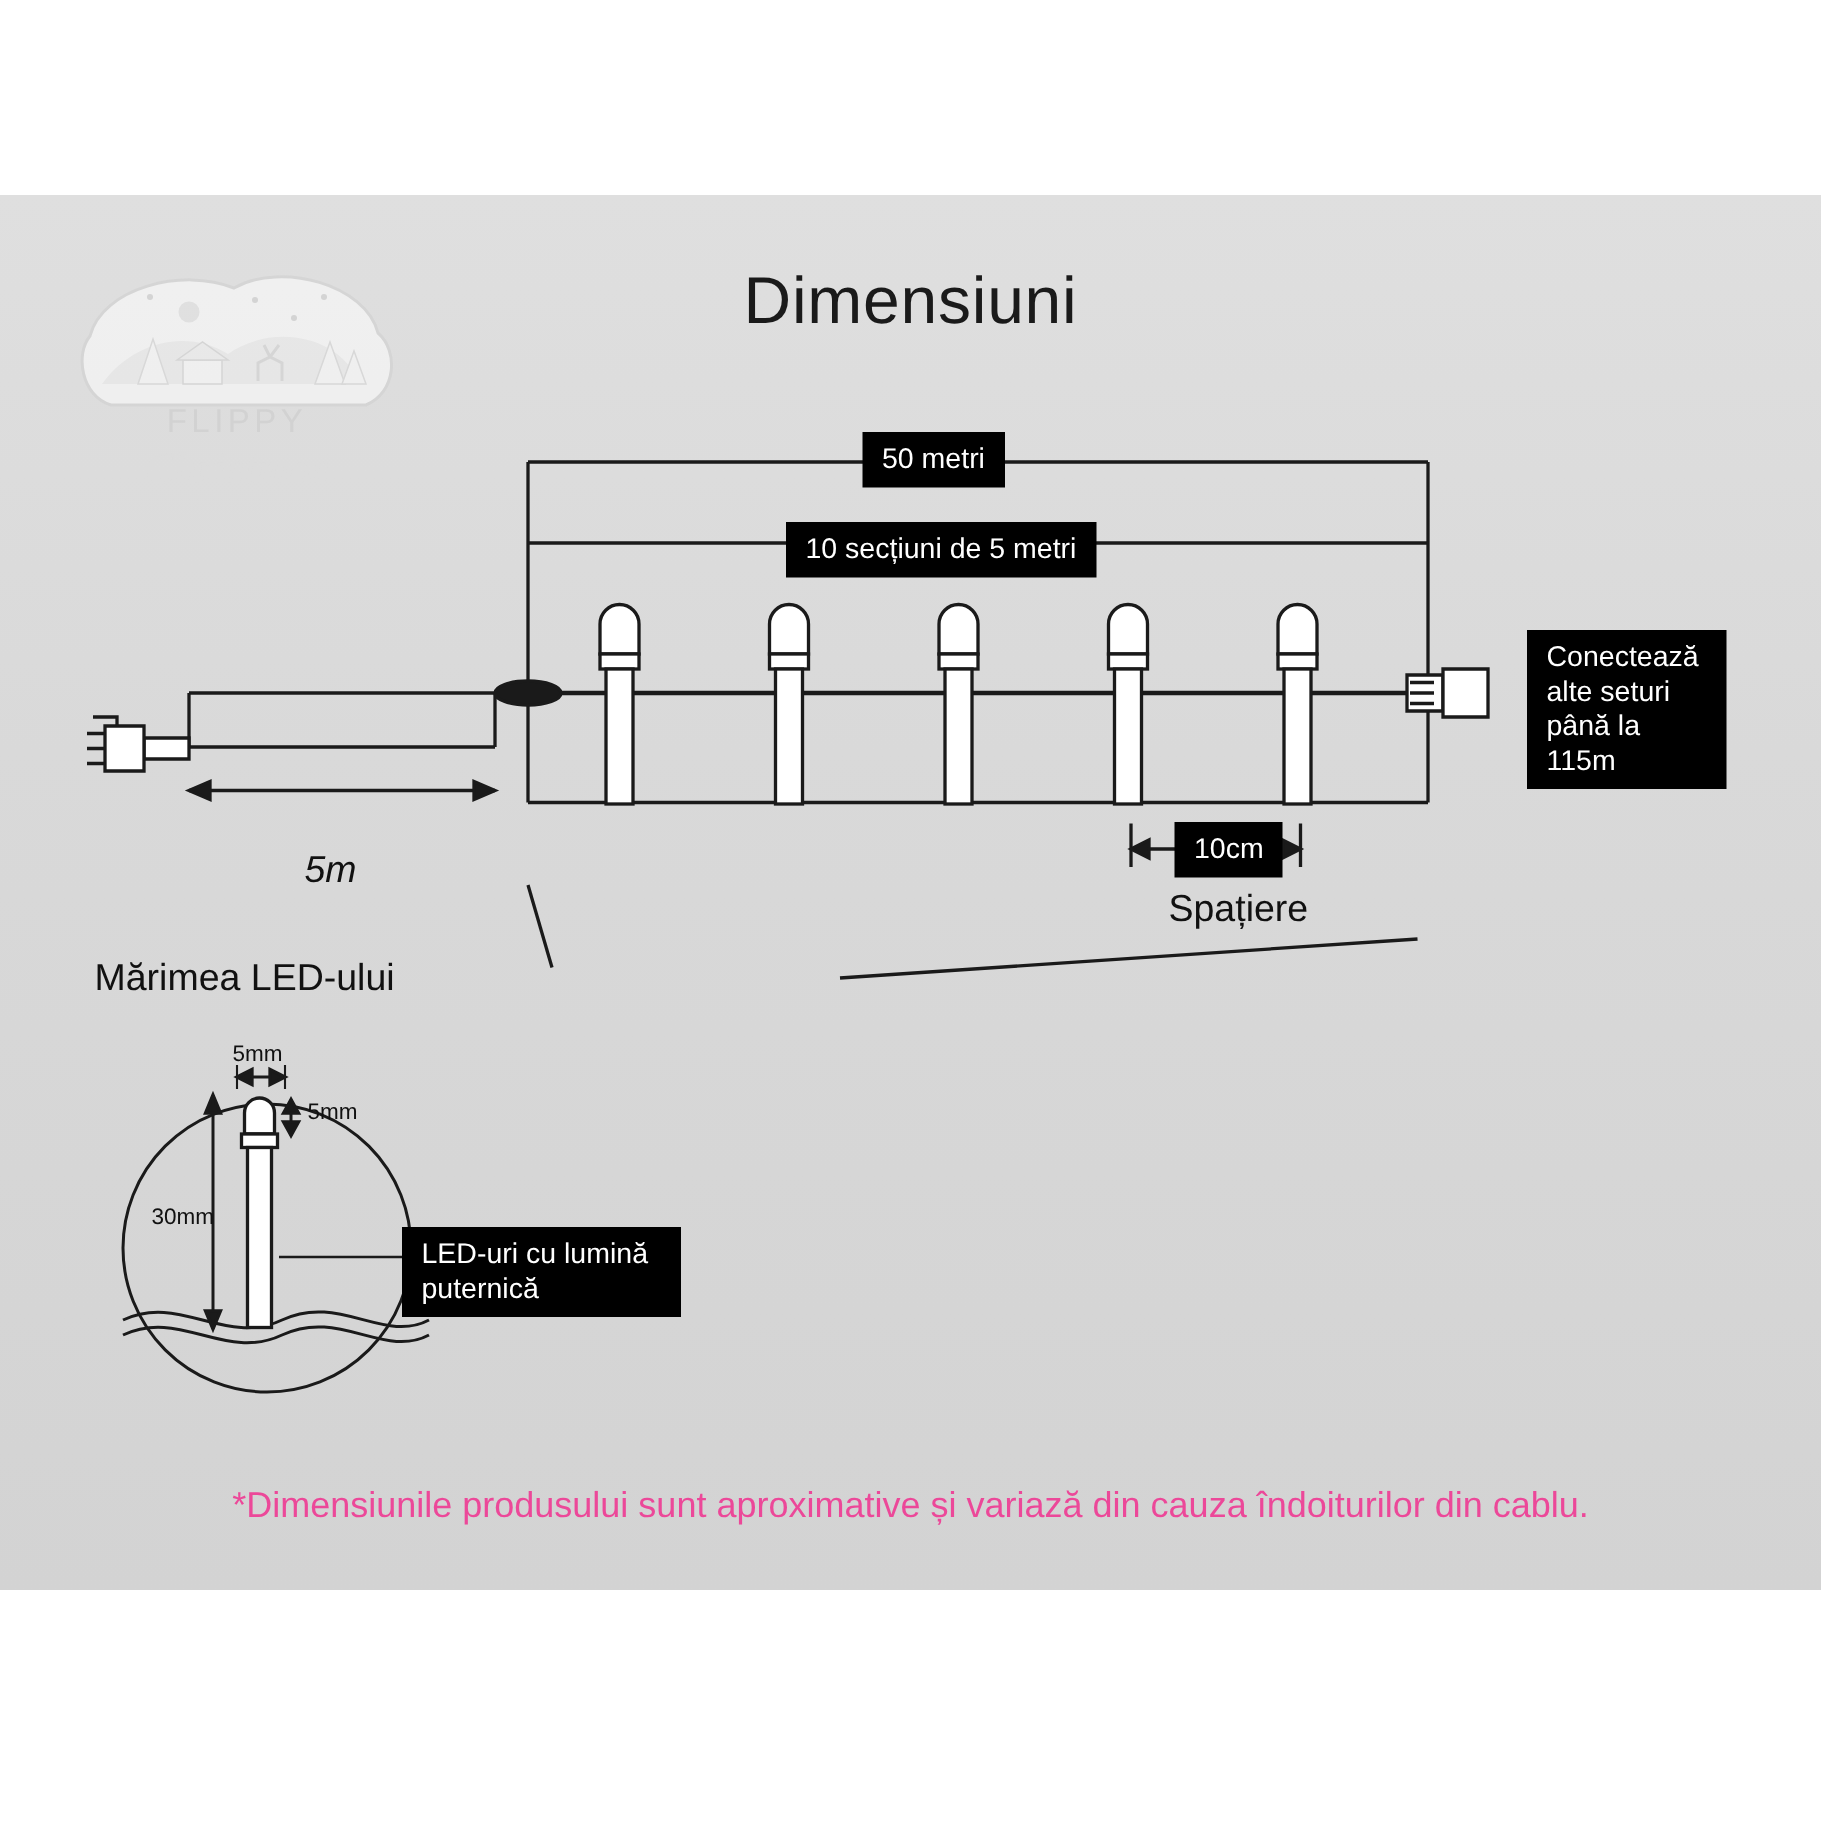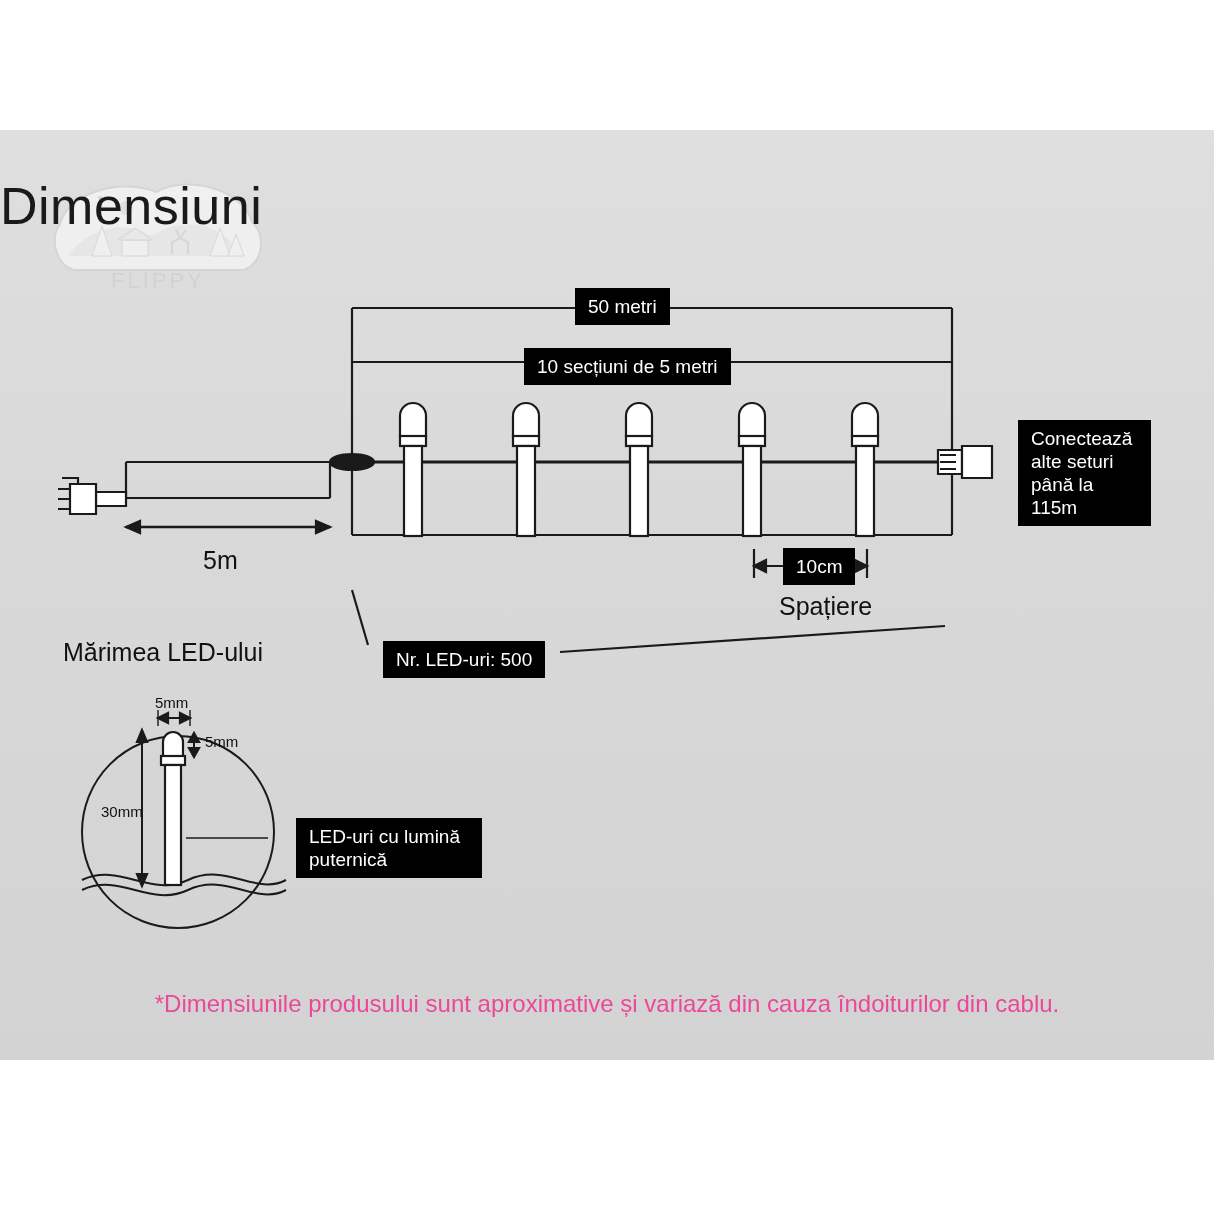--- a/index.html
+++ b/index.html
@@ -36,22 +36,22 @@
   .white-band-bottom {
     position:absolute; left:0; top:1060px; width:1214px; height:154px; background:#ffffff;
   }
 
   
   .title {
     position: absolute;
     left: 0;
     top: 176px;
     width: 1214px;
-    text-align: left;
-    font-size: 52px;
+    text-align: center;
+    font-size: 44px;
     color: #1a1a1a;
     letter-spacing: 0.5px;
   }
 
   
   .logo {
     position: absolute;
     left: 30px;
     top: 164px;
     width: 260px;
@@ -224,28 +224,27 @@
       <path d="M142 730 L137 742 L147 742 Z" fill="#1a1a1a"></path>
       <path d="M142 886 L137 874 L147 874 Z" fill="#1a1a1a"></path>
 
       <path d="M186 838 L268 838" stroke-width="1.6"></path>
     </g>
   </svg>
 
   <div class="chip center" style="left:575px; top:288px;">50 metri</div>
   <div class="chip center" style="left:524px; top:348px;">10 secțiuni de 5 metri</div>
   <div class="chip center" style="left:783px; top:548px;">10cm</div>
-  <div class="chip center" style="left:383px; top:641px;">Nr. LED-uri: 500</div>
   <div class="chip" style="left:1018px; top:420px; width:133px;">Conectează
 alte seturi
 până la 115m</div>
-  <div class="chip" style="left:268px; top:818px; width:186px;margin-left:28px;">LED-uri cu lumină
+  <div class="chip" style="left:268px; top:818px; width:186px;">LED-uri cu lumină
 puternică</div>
 
-  <div class="txt big" style="left:203px; top:546px;">5m</div>
+  <div class="txt big" style="left:203px; top:566px;font-style:italic;">5m</div>
   <div class="txt big" style="left:765px; top:592px;margin-left:14px;">Spațiere</div>
   <div class="txt big" style="left:63px; top:638px;">Mărimea LED-ului</div>
   <div class="txt small" style="left:155px; top:694px;">5mm</div>
   <div class="txt small" style="left:205px; top:733px;">5mm</div>
   <div class="txt small" style="left:101px; top:803px;">30mm</div>
 
   <div class="footnote">*Dimensiunile produsului sunt aproximative și variază din cauza îndoiturilor din cablu.</div>
 
 </div>
 

